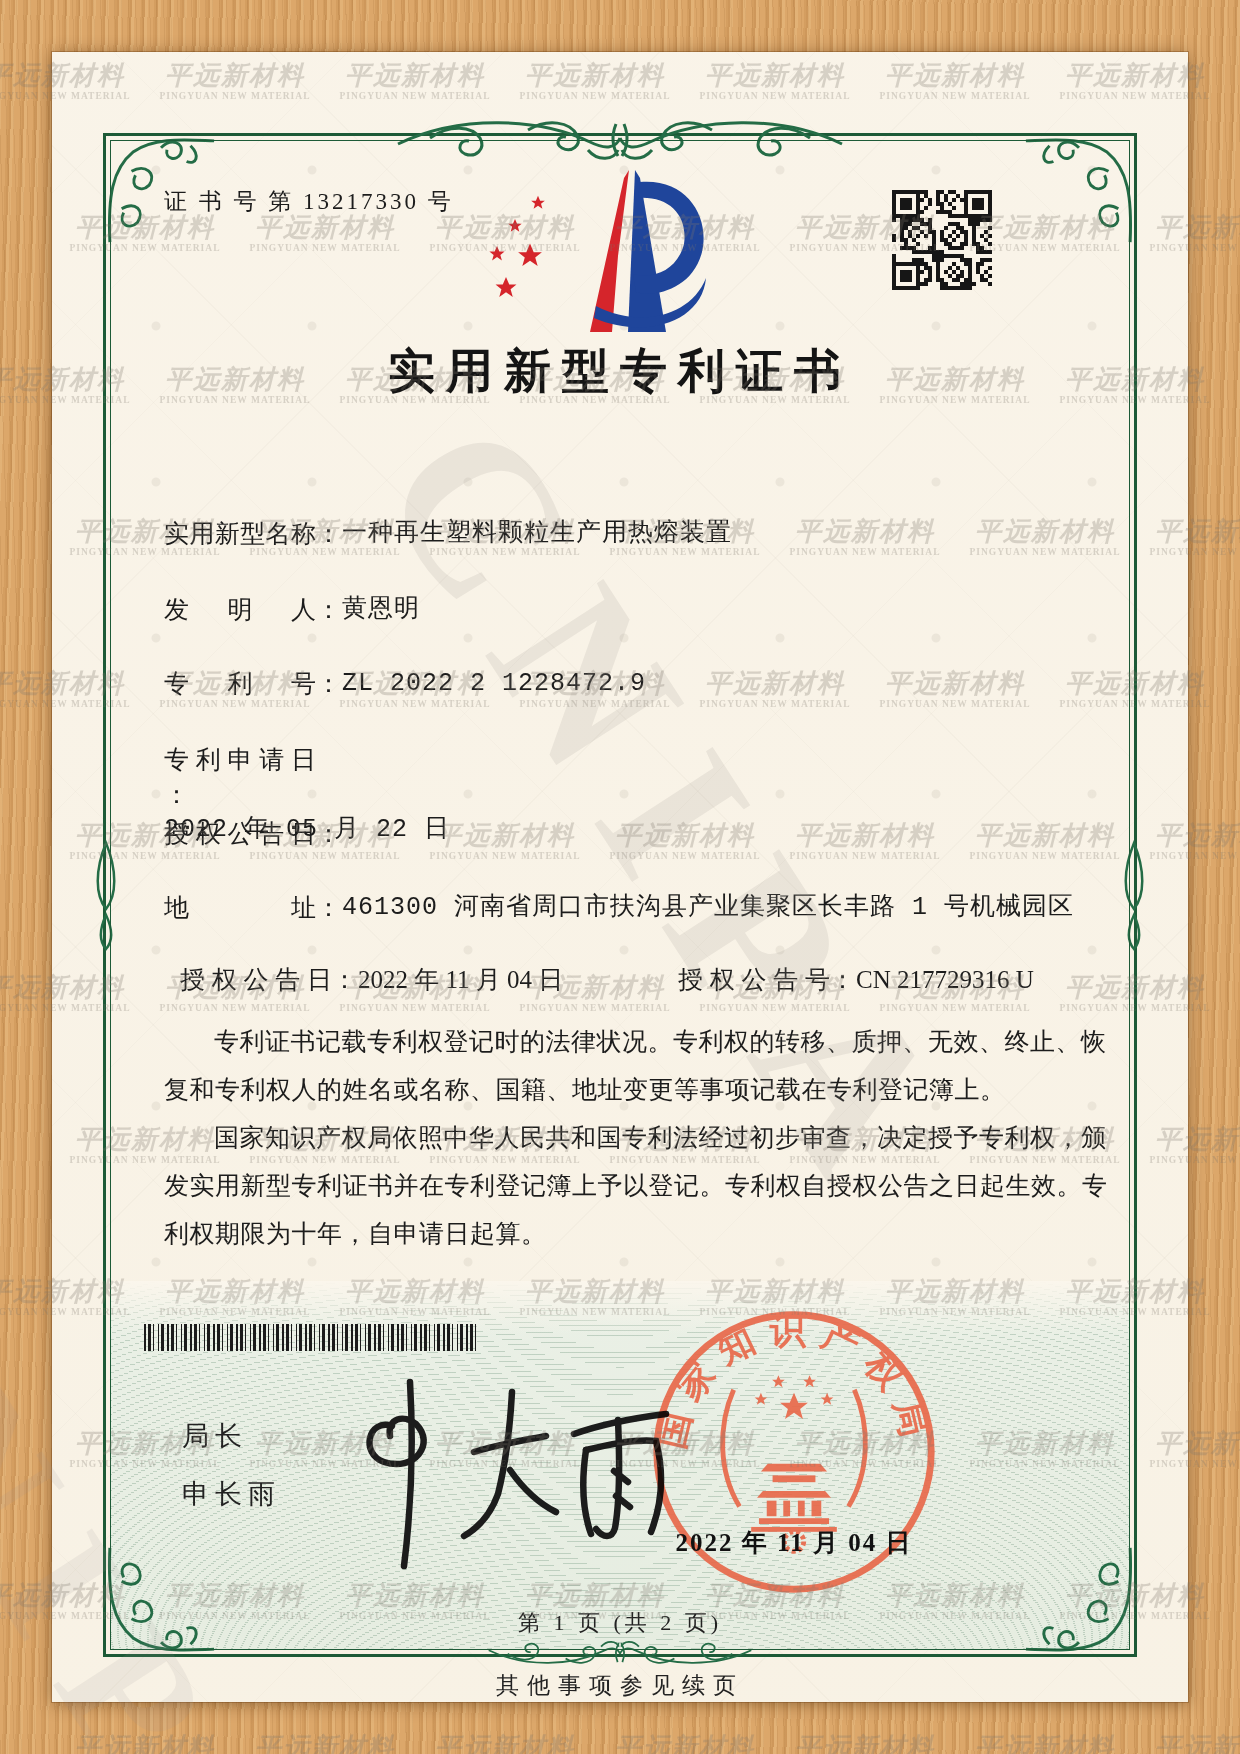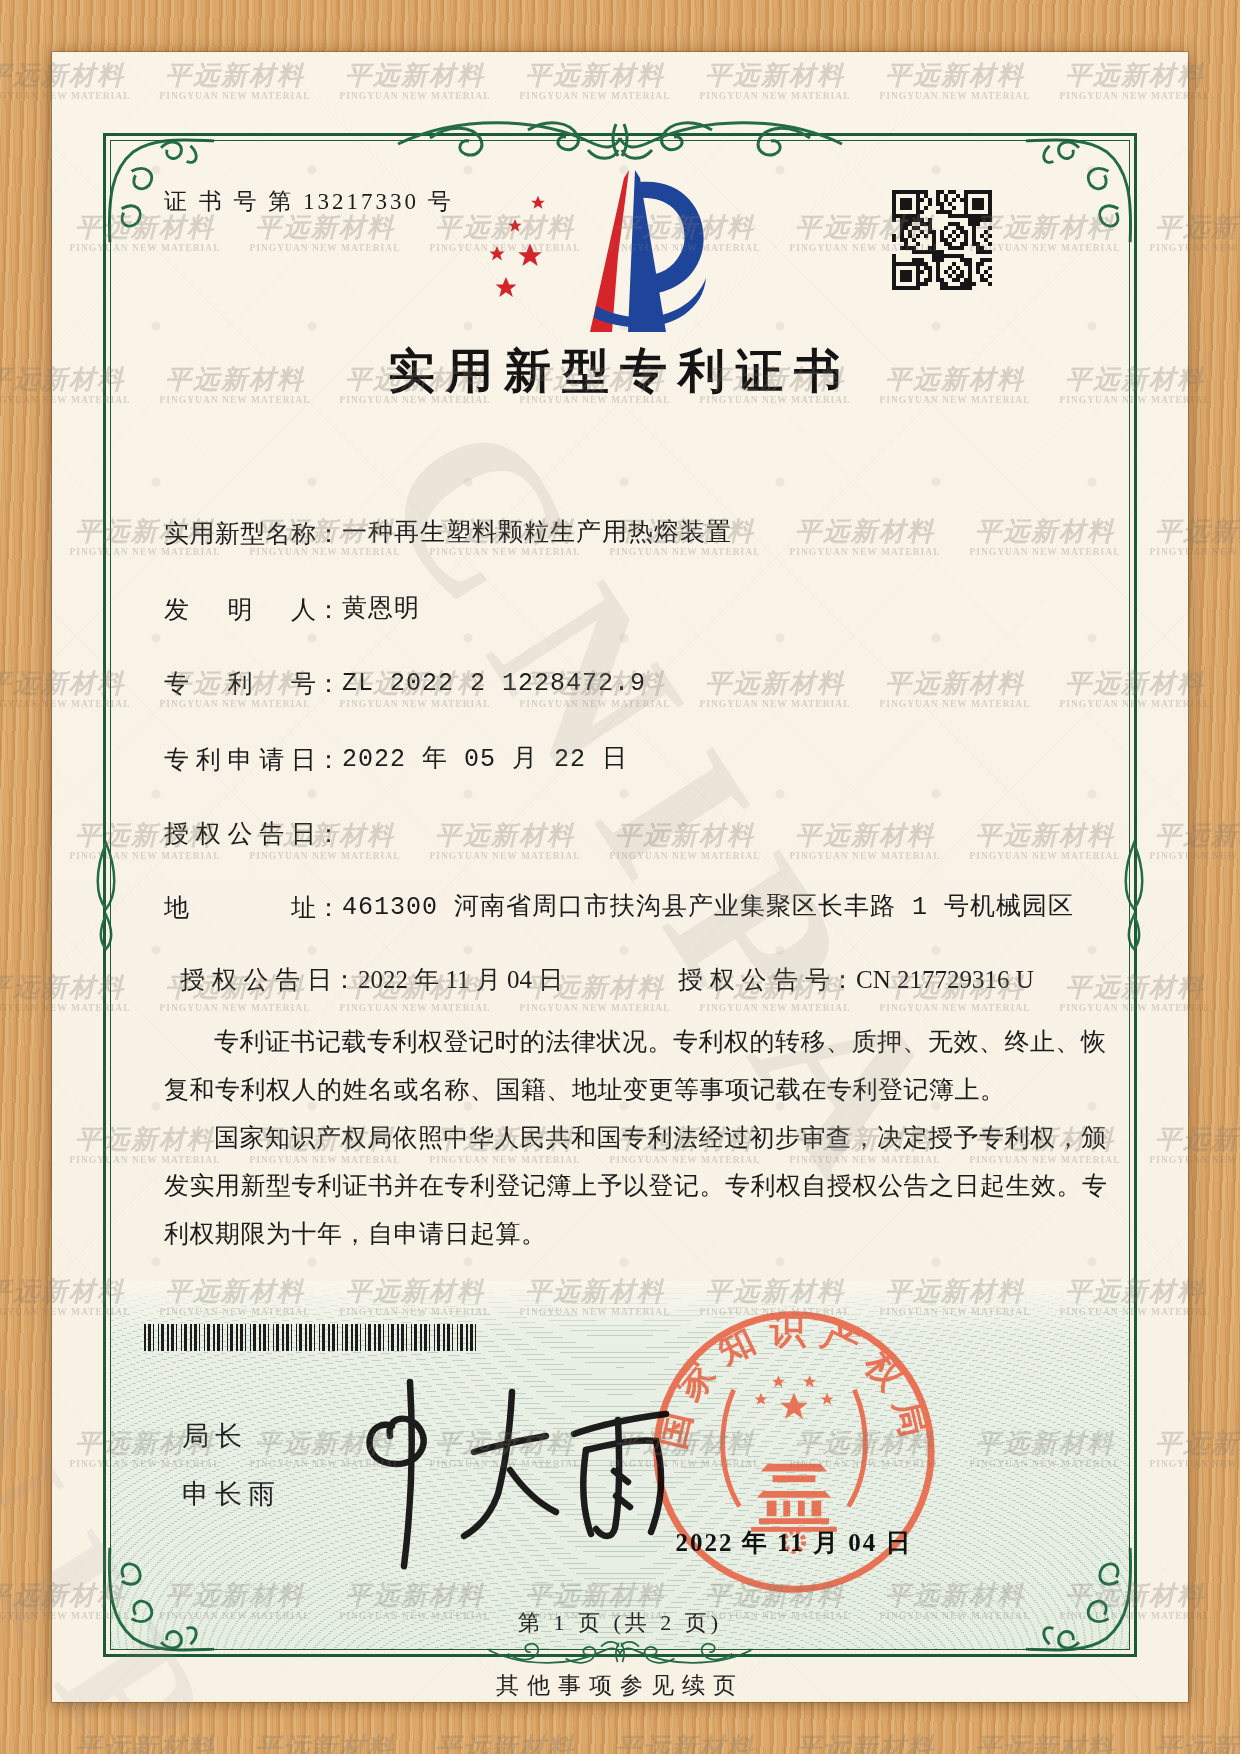--- a/index.html
+++ b/index.html
@@ -46,21 +46,21 @@
   .cert-no{position:absolute;left:112px;top:134px;font-size:23px;letter-spacing:3px;}
   .logo{position:absolute;left:426px;top:114px;width:240px;height:176px;}
   .qr{position:absolute;left:840px;top:138px;width:100px;height:100px;}
   .qr svg{display:block;width:100%;height:100%;}
   .cert-title{position:absolute;left:0;right:0;top:288px;text-align:center;
               font-size:47px;font-weight:700;letter-spacing:11px;color:#141414;}
   .frow{position:absolute;left:112px;width:944px;display:flex;font-size:25px;line-height:35px;}
   .flabel{display:inline-block;width:152px;text-align:justify;text-align-last:justify;flex:none;}
   .fcolon{flex:none;width:26px;}
   .fvalue{flex:1;letter-spacing:1px;font-family:Liberation Mono, monospace;}
-  .f0{top:464px;} .f1{top:540px;} .f2{top:614px;} .f3{top:690px;} .f4{top:764px;} .f5{top:838px;justify-content:center;}
+  .f0{top:464px;} .f1{top:540px;} .f2{top:614px;} .f3{top:690px;flex-direction:column;} .f4{top:764px;} .f5{top:838px;justify-content:center;}
   .grant-row{position:absolute;left:112px;top:910px;width:944px;font-size:25px;line-height:35px;margin-left:16px;}
   .grant-b{position:absolute;left:498px;top:0;display:flex;}
   .grant-a{display:flex;}
   .paras{position:absolute;left:112px;top:966px;width:944px;font-size:25px;line-height:48px;}
   .paras p{margin:0;text-indent:2em;letter-spacing:.5px;}
   .barcode{position:absolute;left:92px;top:1272px;width:335px;height:27px;
            background:repeating-linear-gradient(90deg,#1b1b1b 0 2px,transparent 2px 4px,#1b1b1b 4px 7px,transparent 7px 9px,#1b1b1b 9px 10px,transparent 10px 14px,#1b1b1b 14px 15px,transparent 15px 17px,#1b1b1b 17px 20px,transparent 20px 23px);}
   .director{position:absolute;left:130px;top:1366px;font-size:27px;letter-spacing:6px;color:#222;}
   .director div{margin-bottom:22px;}
   .sign{position:absolute;left:280px;top:1322px;width:360px;height:210px;mix-blend-mode:multiply;}

